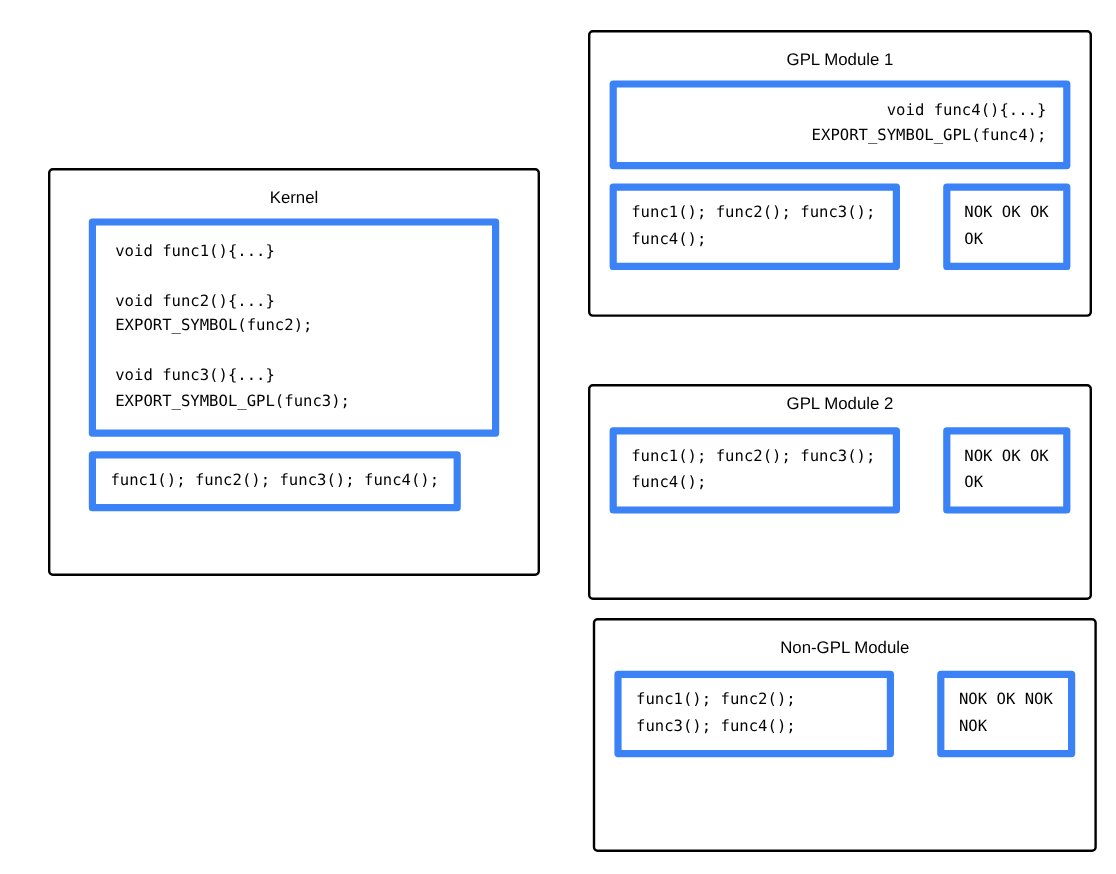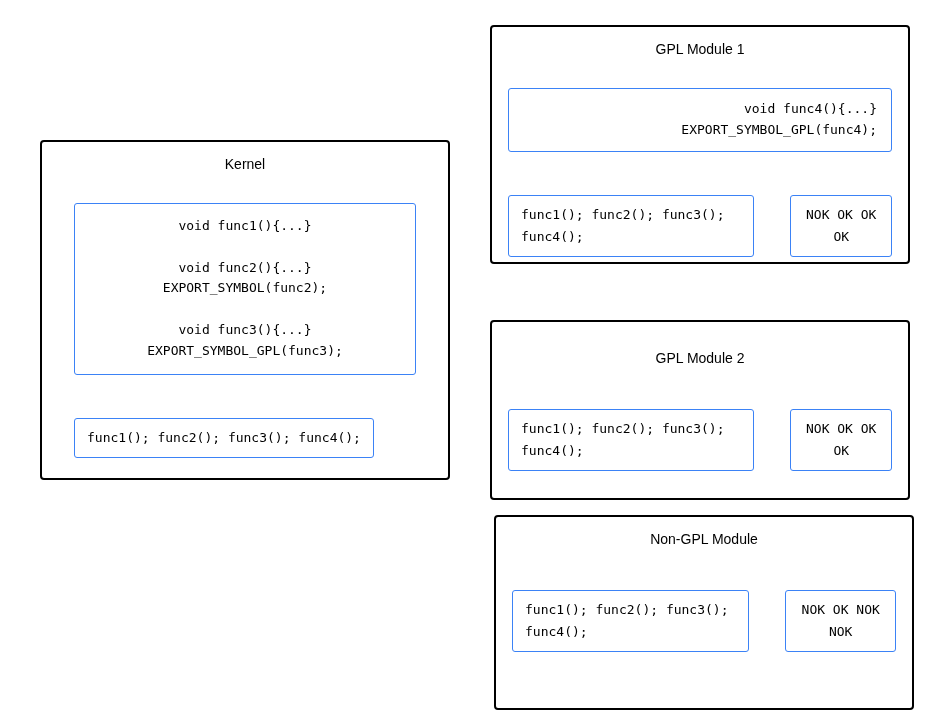--- a/index.html
+++ b/index.html
@@ -21,39 +21,38 @@
     }
 
     .box-title {
       text-align: center;
       font-family: sans-serif;
       font-size: 14px;
       margin-bottom: 10px;
     }
 
     .inner-box {
-      border: 1px solid #3b82f6;
+      border: 6px solid #3b82f6;
       border-radius: 3px;
       background: #fff;
       padding: 8px 12px;
-      margin-top: 31px;
     }
 
     .code-block {
       line-height: 1.6;
       white-space: pre;
     }
 
     .func-list {
       line-height: 1.7;
     }
 
     .status-list {
       line-height: 1.7;
-      text-align: center;
+      text-align: left;
     }
 
     .row-pair {
       display: flex;
       flex-direction: row;
       gap: 36px;
       margin-top: 12px;
     }
 
     
@@ -61,21 +60,21 @@
       left: 40px;
       top: 140px;
       width: 410px;
       height: 340px;
       padding: 14px 32px;
     }
 
     #kernel-code {
       margin-bottom: 0;
       padding: 12px 16px;
-      text-align: center;
+      text-align: left;
     }
 
     
     #gpl1-box {
       left: 490px;
       top: 25px;
       width: 420px;
       height: 239px;
       padding: 14px 16px;
     }
@@ -85,21 +84,21 @@
       padding: 10px 14px;
       margin-bottom: 0;
     }
 
     
     #gpl2-box {
       left: 490px;
       top: 320px;
       width: 420px;
       height: 180px;
-      padding: 28px 16px;
+      padding: 6px 16px;
     }
 
     
     #nongpl-box {
       left: 494px;
       top: 515px;
       width: 420px;
       height: 195px;
       padding: 14px 16px;
     }

